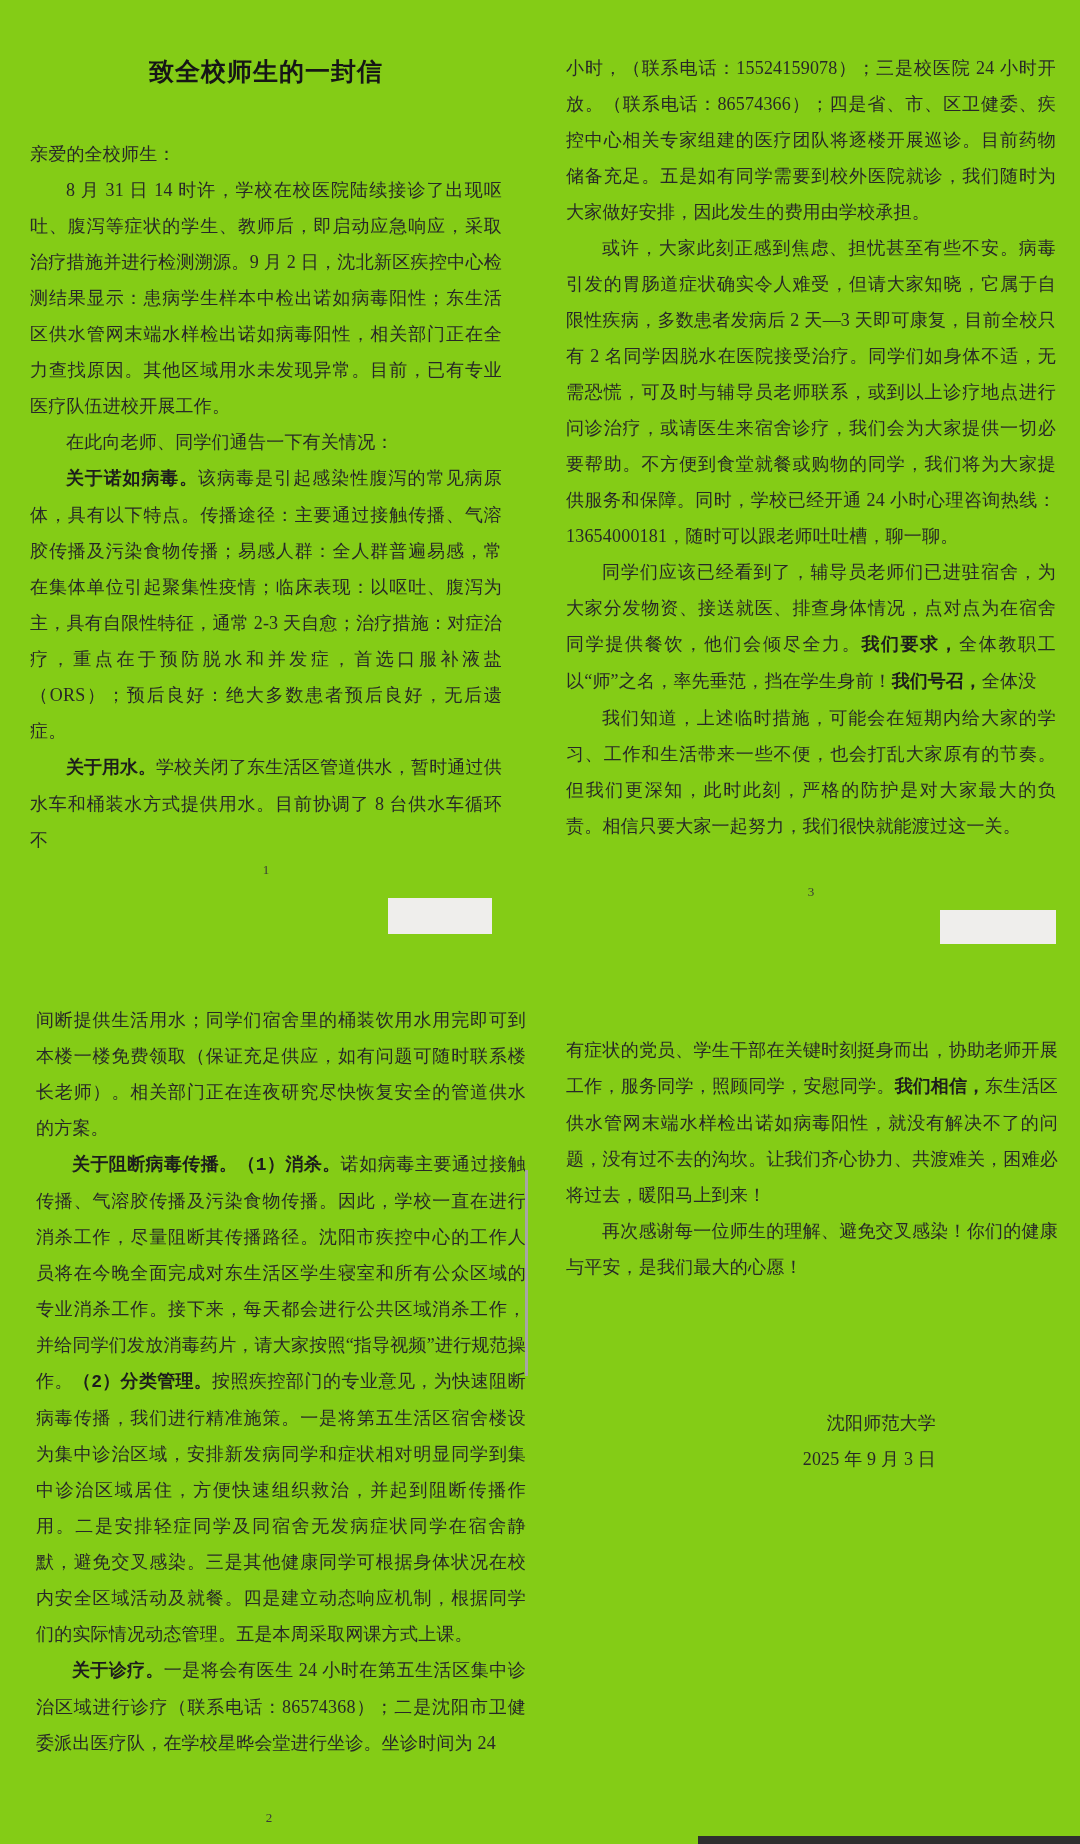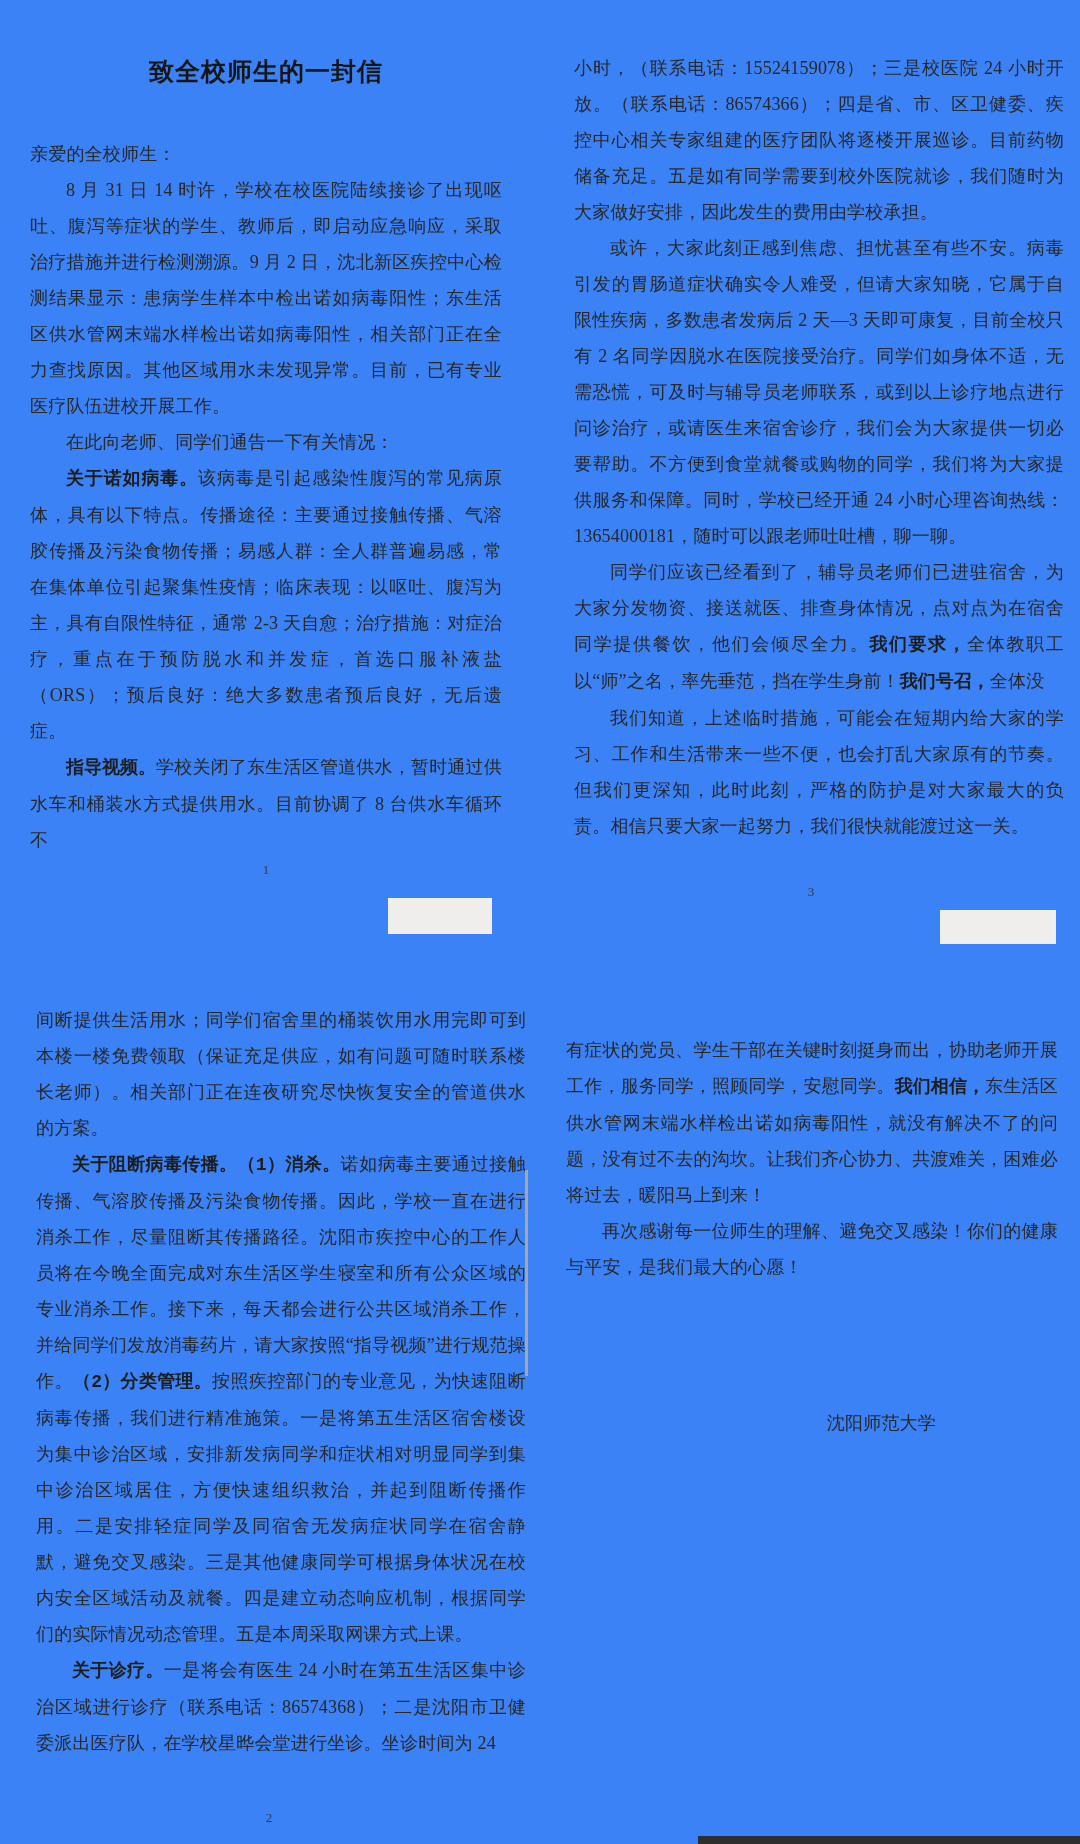--- a/index.html
+++ b/index.html
@@ -2,34 +2,34 @@
 <html><head>
 <meta charset="utf-8">
 <style>
   * { margin:0; padding:0; box-sizing:border-box; }
   html, body { background:#ffffff; }
   body {
     width:1080px; height:1844px; position:relative;
     font-family:"Liberation Serif","DejaVu Serif",serif;
     color:#282828;
   }
-  .canvas { position:absolute; left:0; top:0; width:1080px; height:1844px; background:#3b82f6; overflow:hidden; }
+  .canvas { position:absolute; left:0; top:0; width:1080px; height:1844px; background:#84cc16; overflow:hidden; }
 
   .page { position:absolute; font-size:18px; line-height:36px; letter-spacing:0.2px; text-align:justify; }
   .page p { text-align:justify; }
   .page p.indent { text-indent:2em; }
   .page b { font-weight:700; font-family:Liberation Mono, monospace; letter-spacing:0; color:#1d1d1d; }
 
   .doc-title {
     font-size:25px; font-weight:700; text-align:center; letter-spacing:1px;
     color:#161616; line-height:40px; margin:10px 0 44px 0;
   }
 
   .page-1 { left:30px;  top:42px;   width:472px; }
-  .page-3 { left:566px; top:50px;   width:490px;margin-left:8px; }
+  .page-3 { left:566px; top:50px;   width:490px; }
   .page-2 { left:24px;  top:1002px; width:490px;margin-left:12px; }
   .page-4 { left:566px; top:1032px; width:492px; }
 
   .page-num { position:absolute; font-size:13px; line-height:16px; text-align:center; color:#3a3a3a; }
   .pn-1 { left:30px;  width:472px; top:862px; }
   .pn-3 { left:566px; width:490px; top:884px; }
   .pn-2 { left:24px;  width:490px; top:1810px; }
 
   .signature { margin-top:120px; text-align:right; padding-right:122px; }
   .signature div { line-height:36px; }
@@ -47,21 +47,21 @@
 
 <div class="canvas">
 
   <section class="page page-1">
     <h1 class="doc-title">致全校师生的一封信</h1>
     <div class="page-body">
         <p class=""><span>亲爱的全校师生：</span></p>
         <p class="indent"><span>8 月 31 日 14 时许，学校在校医院陆续接诊了出现呕吐、腹泻等症状的学生、教师后，即启动应急响应，采取治疗措施并进行检测溯源。9 月 2 日，沈北新区疾控中心检测结果显示：患病学生样本中检出诺如病毒阳性；东生活区供水管网末端水样检出诺如病毒阳性，相关部门正在全力查找原因。其他区域用水未发现异常。目前，已有专业医疗队伍进校开展工作。</span></p>
         <p class="indent"><span>在此向老师、同学们通告一下有关情况：</span></p>
         <p class="indent"><b>关于诺如病毒。</b><span>该病毒是引起感染性腹泻的常见病原体，具有以下特点。传播途径：主要通过接触传播、气溶胶传播及污染食物传播；易感人群：全人群普遍易感，常在集体单位引起聚集性疫情；临床表现：以呕吐、腹泻为主，具有自限性特征，通常 2-3 天自愈；治疗措施：对症治疗，重点在于预防脱水和并发症，首选口服补液盐（ORS）；预后良好：绝大多数患者预后良好，无后遗症。</span></p>
-        <p class="indent"><b>指导视频。</b><span>学校关闭了东生活区管道供水，暂时通过供水车和桶装水方式提供用水。目前协调了 8 台供水车循环不</span></p>
+        <p class="indent"><b>关于用水。</b><span>学校关闭了东生活区管道供水，暂时通过供水车和桶装水方式提供用水。目前协调了 8 台供水车循环不</span></p>
       </div>
   </section>
 
   <section class="page page-3">
     <div class="page-body">
         <p class=""><span>小时，（联系电话：15524159078）；三是校医院 24 小时开放。（联系电话：86574366）；四是省、市、区卫健委、疾控中心相关专家组建的医疗团队将逐楼开展巡诊。目前药物储备充足。五是如有同学需要到校外医院就诊，我们随时为大家做好安排，因此发生的费用由学校承担。</span></p>
         <p class="indent"><span>或许，大家此刻正感到焦虑、担忧甚至有些不安。病毒引发的胃肠道症状确实令人难受，但请大家知晓，它属于自限性疾病，多数患者发病后 2 天—3 天即可康复，目前全校只有 2 名同学因脱水在医院接受治疗。同学们如身体不适，无需恐慌，可及时与辅导员老师联系，或到以上诊疗地点进行问诊治疗，或请医生来宿舍诊疗，我们会为大家提供一切必要帮助。不方便到食堂就餐或购物的同学，我们将为大家提供服务和保障。同时，学校已经开通 24 小时心理咨询热线：13654000181，随时可以跟老师吐吐槽，聊一聊。</span></p>
         <p class="indent"><span>同学们应该已经看到了，辅导员老师们已进驻宿舍，为大家分发物资、接送就医、排查身体情况，点对点为在宿舍同学提供餐饮，他们会倾尽全力。</span><b>我们要求，</b><span>全体教职工以“师”之名，率先垂范，挡在学生身前！</span><b>我们号召，</b><span>全体没</span></p>
         <p class="indent"><span>我们知道，上述临时措施，可能会在短期内给大家的学习、工作和生活带来一些不便，也会打乱大家原有的节奏。但我们更深知，此时此刻，严格的防护是对大家最大的负责。相信只要大家一起努力，我们很快就能渡过这一关。</span></p>
       </div>
@@ -75,20 +75,21 @@
       </div>
   </section>
 
   <section class="page page-4">
     <div class="page-body">
         <p class=""><span>有症状的党员、学生干部在关键时刻挺身而出，协助老师开展工作，服务同学，照顾同学，安慰同学。</span><b>我们相信，</b><span>东生活区供水管网末端水样检出诺如病毒阳性，就没有解决不了的问题，没有过不去的沟坎。让我们齐心协力、共渡难关，困难必将过去，暖阳马上到来！</span></p>
         <p class="indent"><span>再次感谢每一位师生的理解、避免交叉感染！你们的健康与平安，是我们最大的心愿！</span></p>
       </div>
     <div class="signature">
       <div>沈阳师范大学</div>
+      <div>2025 年 9 月 3 日</div>
     </div>
   </section>
 
   <div class="page-num pn-1">1</div>
   <div class="page-num pn-3">3</div>
   <div class="page-num pn-2">2</div>
 
   <div class="seam-line"></div>
   <div class="scan-artifact artifact-1"></div>
   <div class="scan-artifact artifact-2"></div>

